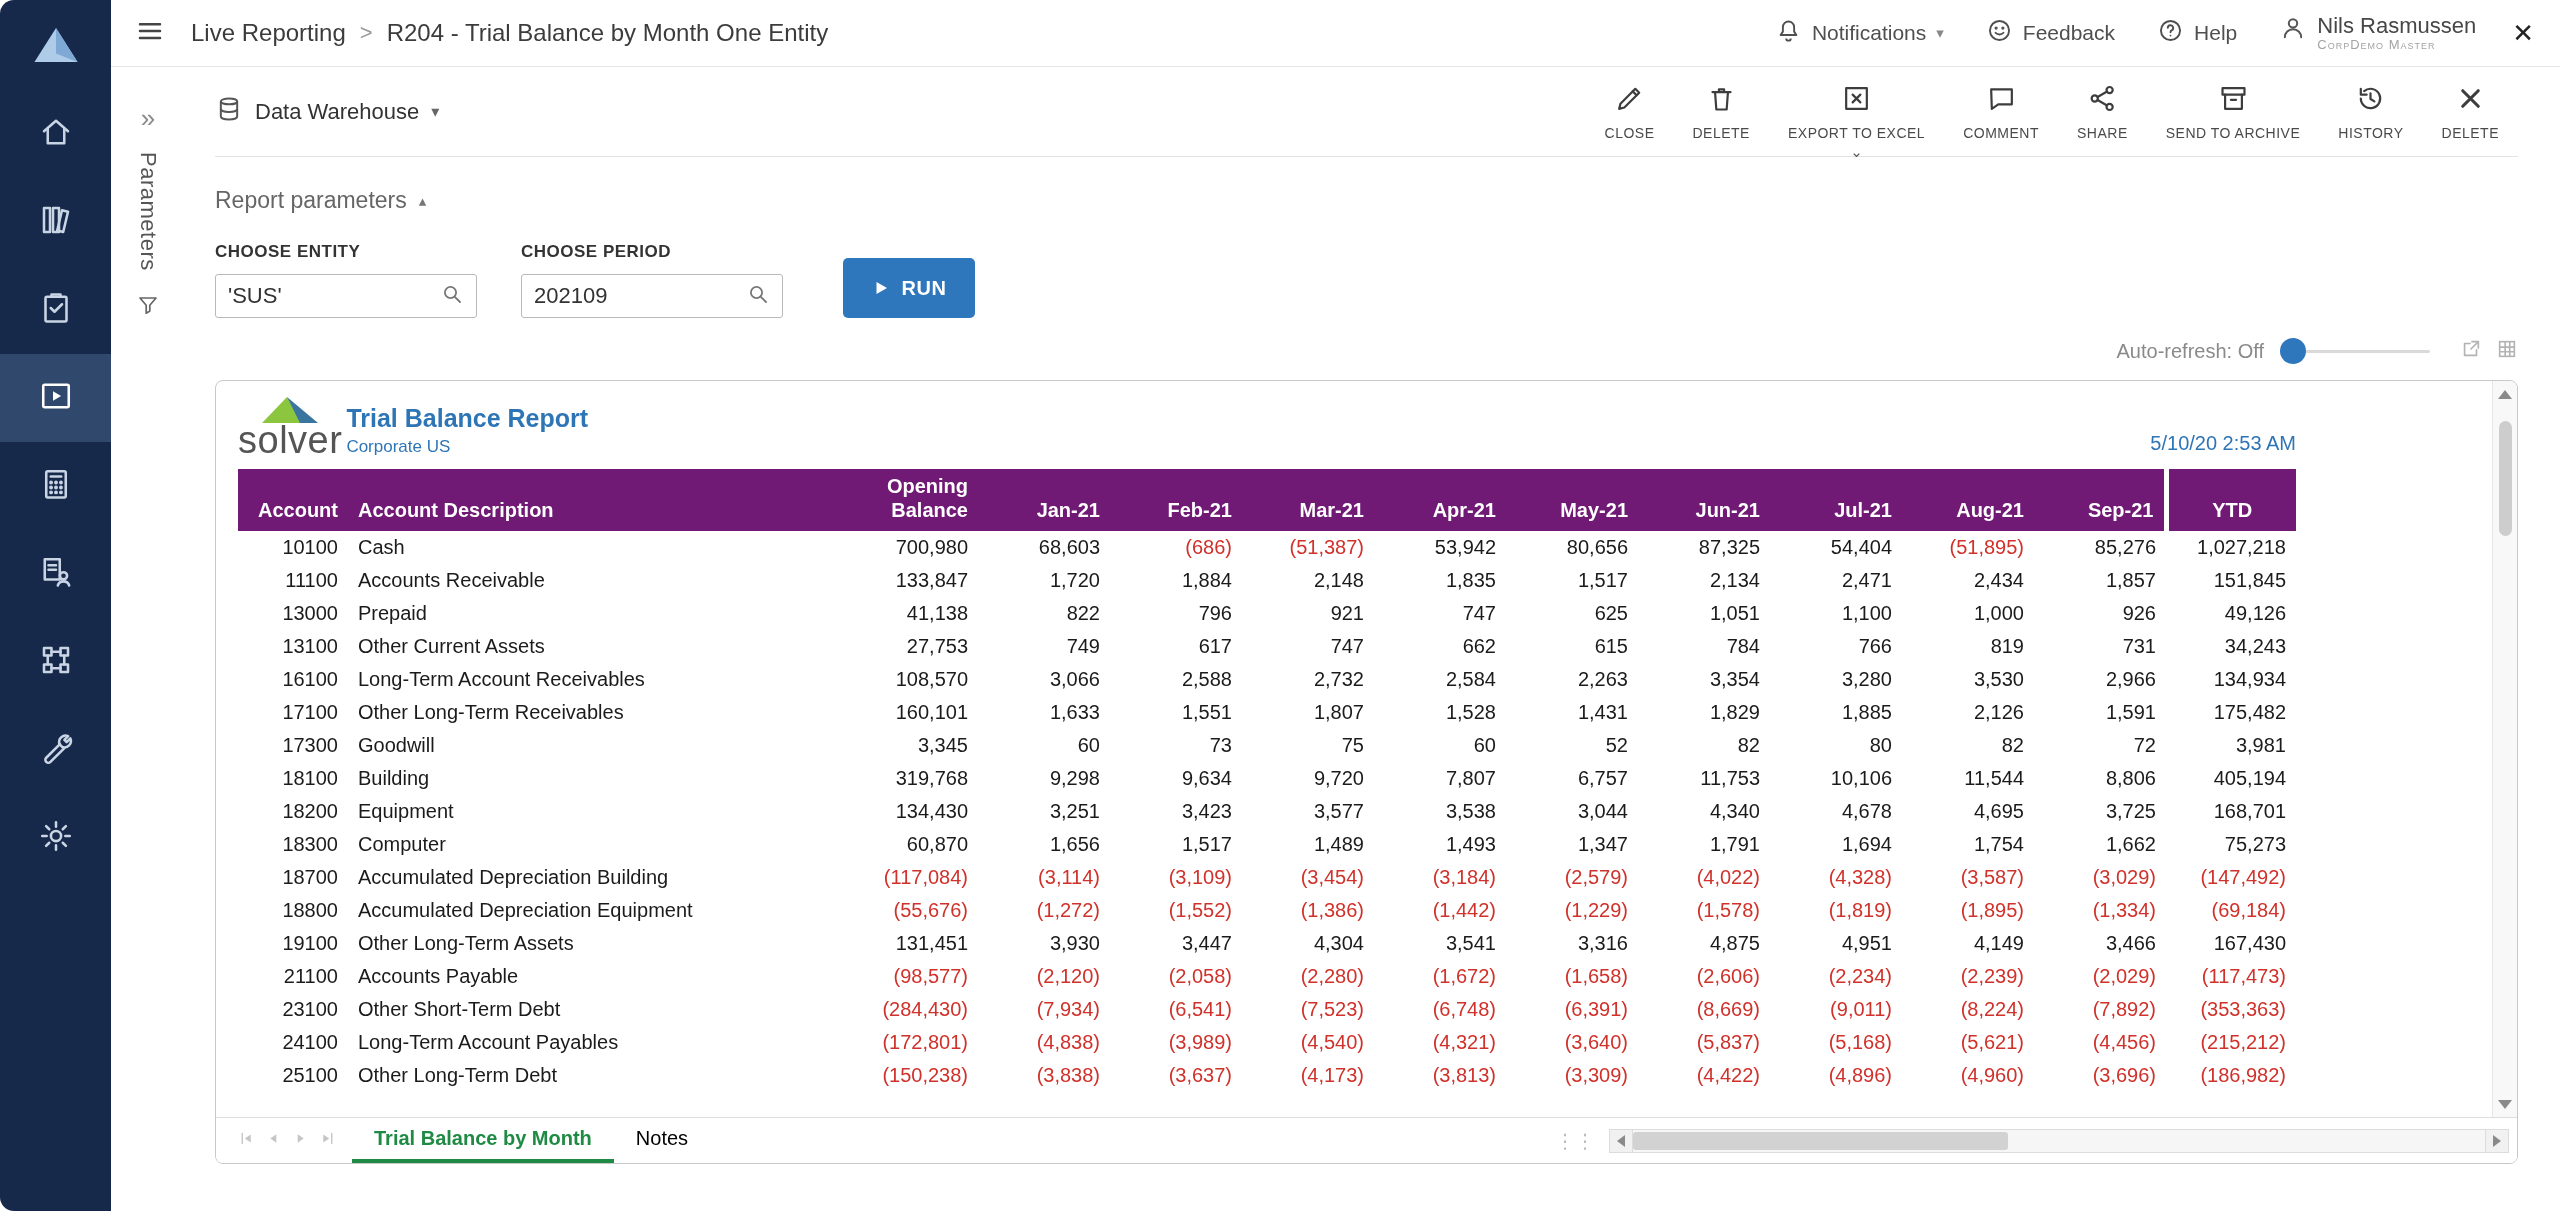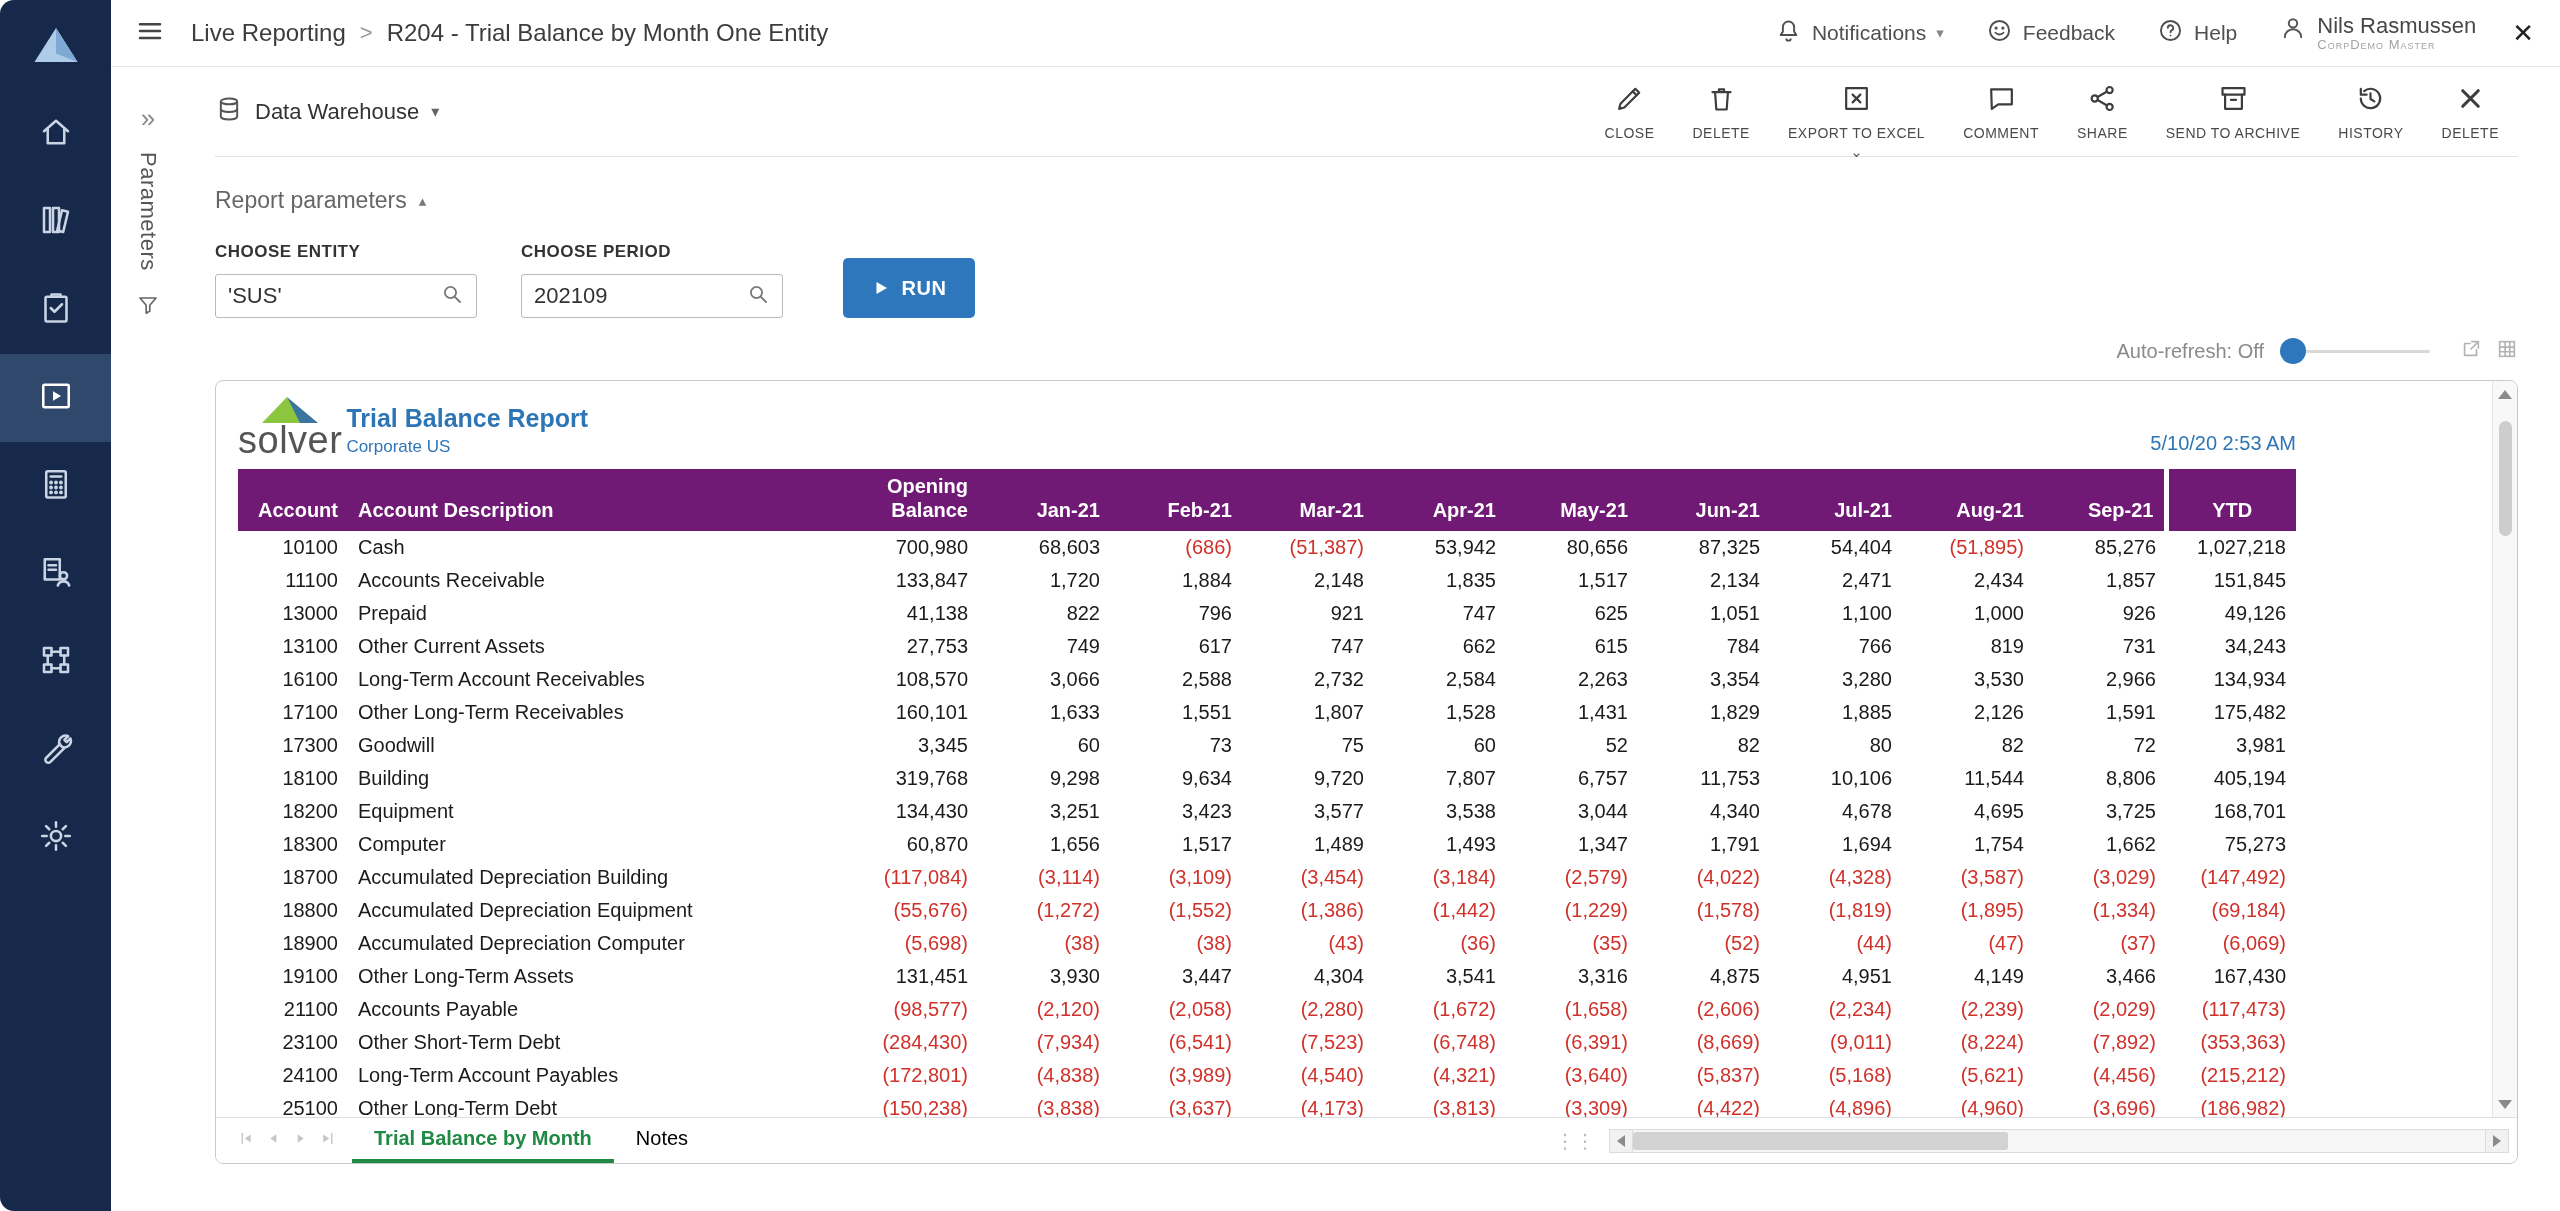--- a/index.html
+++ b/index.html
@@ -643,35 +643,20 @@
                       <td class="c-num neg">(1,386)</td>
                       <td class="c-num neg">(1,442)</td>
                       <td class="c-num neg">(1,229)</td>
                       <td class="c-num neg">(1,578)</td>
                       <td class="c-num neg">(1,819)</td>
                       <td class="c-num neg">(1,895)</td>
                       <td class="c-num neg">(1,334)</td>
                       <td class="c-num neg">(69,184)</td>
                     </tr>
                     <tr>
-                      <td class="c-acct">18900</td>
-                      <td class="c-desc">Accumulated Depreciation Computer</td>
-                      <td class="c-num neg">(5,698)</td>
-                      <td class="c-num neg">(38)</td>
-                      <td class="c-num neg">(38)</td>
-                      <td class="c-num neg">(43)</td>
-                      <td class="c-num neg">(36)</td>
-                      <td class="c-num neg">(35)</td>
-                      <td class="c-num neg">(52)</td>
-                      <td class="c-num neg">(44)</td>
-                      <td class="c-num neg">(47)</td>
-                      <td class="c-num neg">(37)</td>
-                      <td class="c-num neg">(6,069)</td>
-                    </tr>
-                    <tr>
                       <td class="c-acct">19100</td>
                       <td class="c-desc">Other Long-Term Assets</td>
                       <td class="c-num">131,451</td>
                       <td class="c-num">3,930</td>
                       <td class="c-num">3,447</td>
                       <td class="c-num">4,304</td>
                       <td class="c-num">3,541</td>
                       <td class="c-num">3,316</td>
                       <td class="c-num">4,875</td>
                       <td class="c-num">4,951</td>

